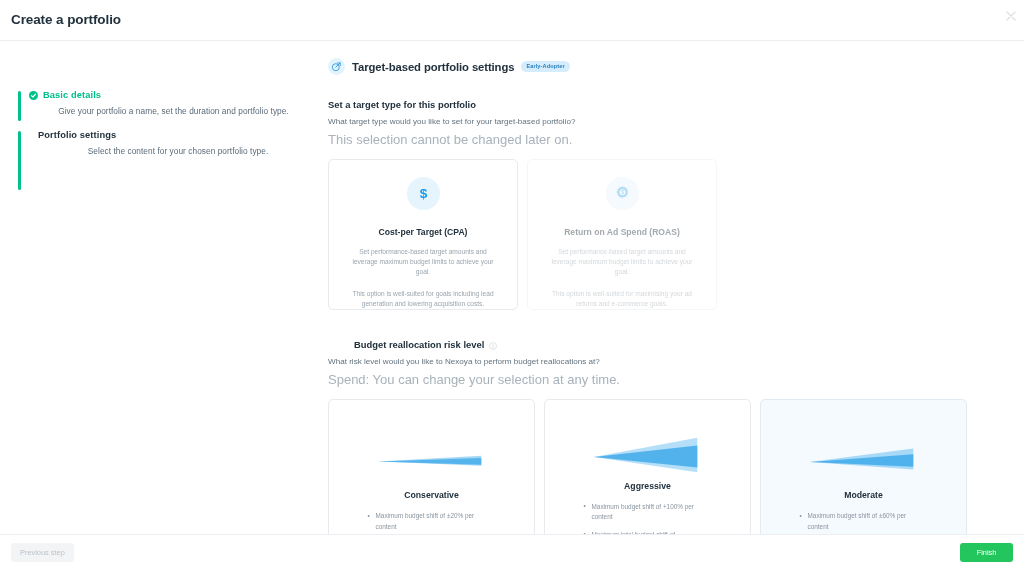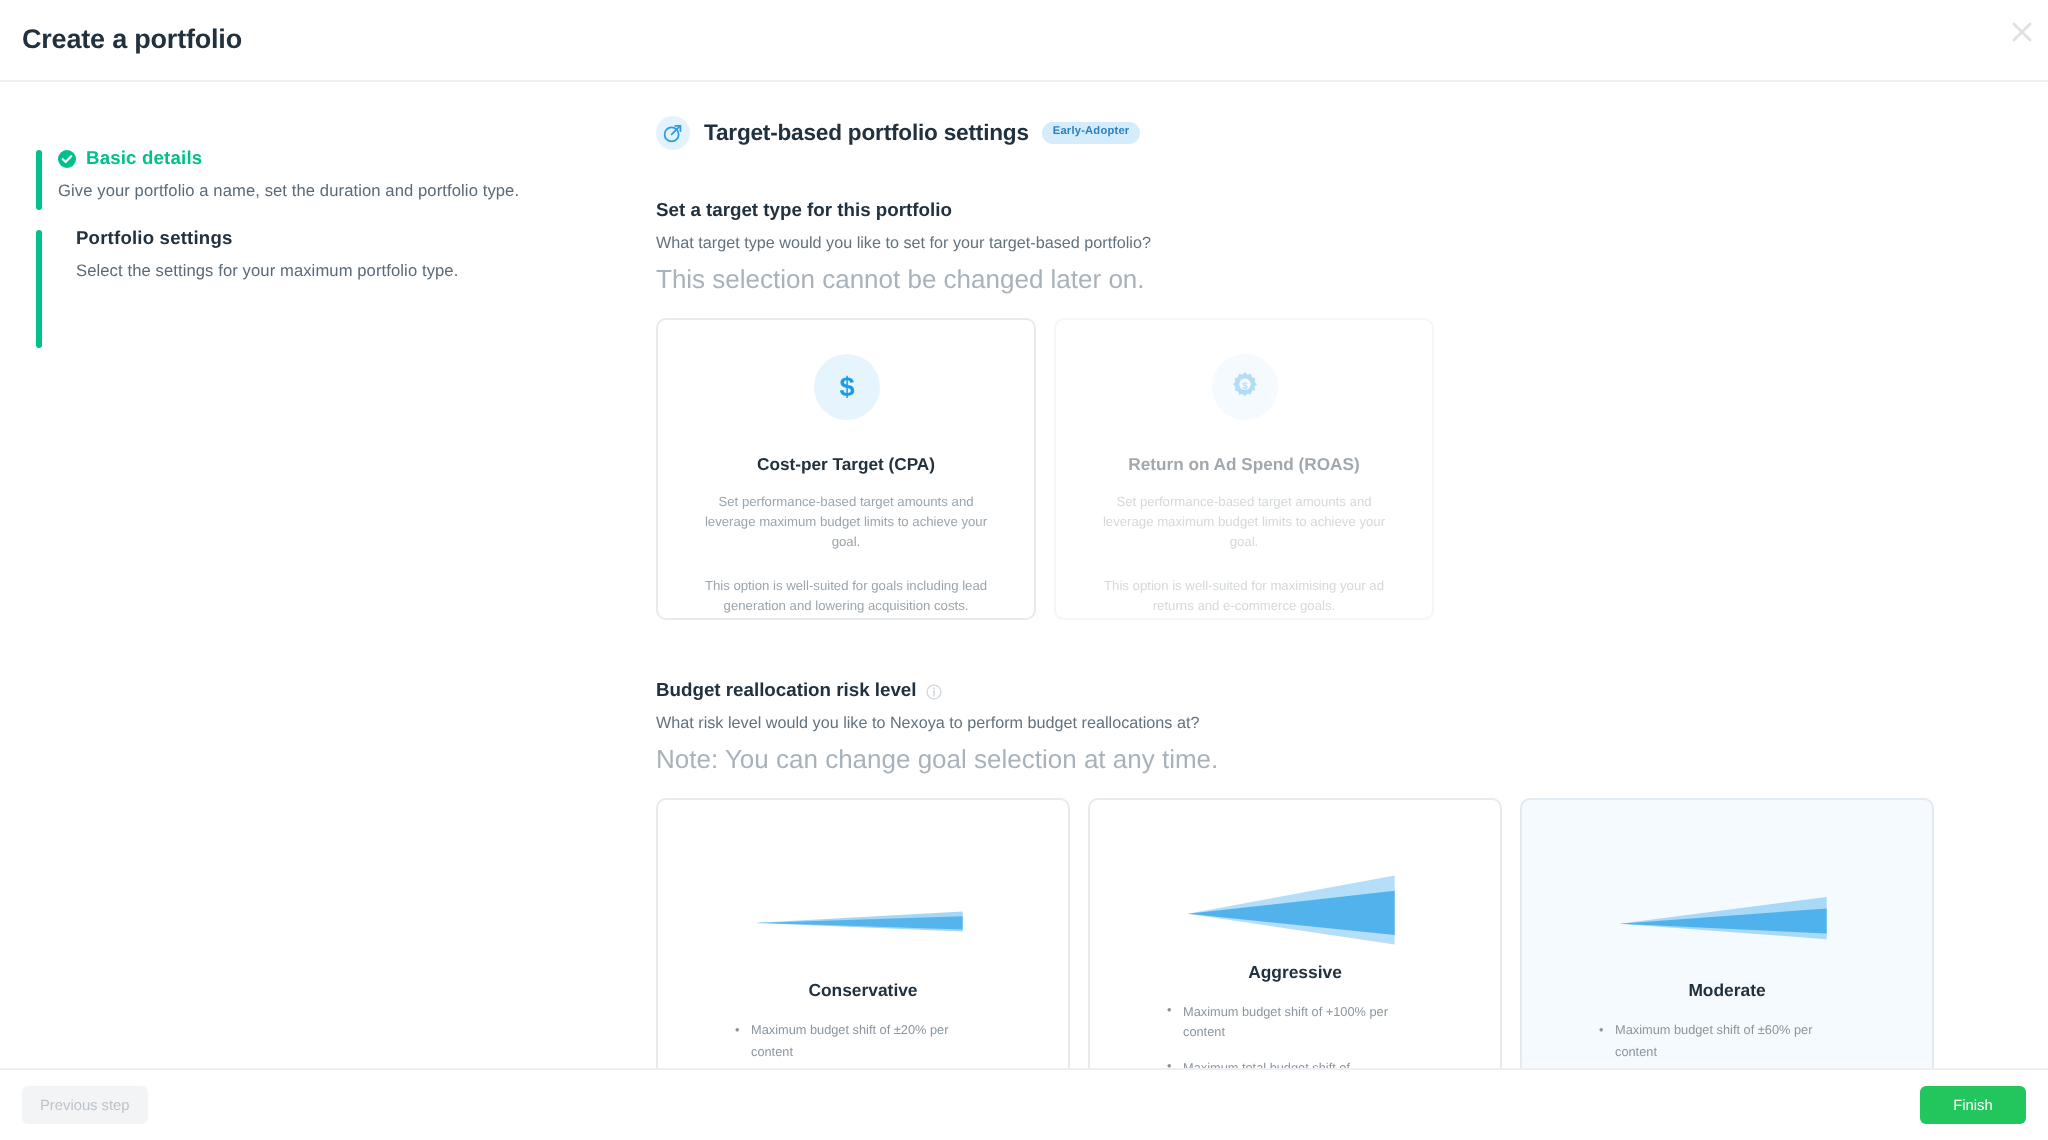--- a/index.html
+++ b/index.html
@@ -21,21 +21,21 @@
     position: absolute; left: 11px; top: 12px;
     font-size: 13.5px; font-weight: 700; letter-spacing: -0.1px; color: #21313d;
   }
   .topbar-close {
     position: absolute; right: 6px; top: 9px;
     width: 14px; height: 14px; opacity: .28;
   }
   .topbar-close svg { display:block; }
 
   
-  .stepper { position: absolute; left: 18px; top: 72px; width: 300px; }
+  .stepper { position: absolute; left: 18px; top: 88px; width: 300px; text-align: center; }
   .step { position: relative; padding-left: 11px; margin-bottom: 12px; }
   .step .rail {
     position: absolute; left: 0; top: 3px; bottom: -5px; width: 2.5px; border-radius: 2px;
   }
   .step.done .rail { background: #00c08b; }
   .step.active .rail { background: #00c08b; }
   .step.active { margin-bottom: 0; padding-left: 20px; }
   .step.active .rail { bottom: -34px; }
   .step-head { display: flex; align-items: center; gap: 5px; height: 14px; }
   .check-icon { width: 9px; height: 9px; display:block; }
@@ -57,21 +57,21 @@
   .panel-title { font-size: 11.3px; font-weight: 700; color: #21313d; letter-spacing: -.1px; }
   .badge {
     background: #d4ecfb; color: #2a7fc0; font-size: 5.6px; font-weight: 700;
     padding: 2.5px 5px; border-radius: 8px; letter-spacing: .1px; line-height: 1;
   }
 
   .sec-title { font-size: 9.4px; font-weight: 700; color: #21313d; margin-top: 24px; }
   .sec-sub { font-size: 8.1px; color: #62727f; margin-top: 7px; }
   .sec-note { font-size: 13px; color: #a8b2bb; margin-top: 6px; }
 
-  .sec-title-row { display: flex; align-items: flex-end; gap: 5px; margin-top: 29px; }
+  .sec-title-row { display: flex; align-items: flex-end; gap: 5px; margin-top: 29px; margin-left: 26px; }
   .sec-title-row .sec-title { margin-top: 0; }
   .info-icon { width: 8px; height: 8px; display:block; opacity:.45; }
 
   
   .target-row { display: flex; gap: 9px; margin-top: 12px; }
   .tcard {
     width: 190px; height: 151px; border: 1px solid #e8eaed; border-radius: 5px;
     background: #fff; display: flex; flex-direction: column; align-items: center;
     padding: 17px 17px 0; cursor: pointer;
   }
@@ -149,21 +149,21 @@
         <span class="step-title">Basic details</span>
       </div>
       <div class="step-desc">Give your portfolio a name, set the duration and portfolio type.</div>
     </div>
 
     <div class="step active">
       <div class="rail"></div>
       <div class="step-head">
         <span class="step-title">Portfolio settings</span>
       </div>
-      <div class="step-desc">Select the settings for your maximum portfolio type.</div>
+      <div class="step-desc">Select the content for your chosen portfolio type.</div>
     </div>
 
   </div>
 
   <div class="content">
 
     <div class="panel-head">
       <span class="panel-icon">
         <svg viewBox="0 0 16 16" width="11" height="11" aria-hidden="true">
           <circle cx="7" cy="9" r="5.1" fill="none" stroke="#2f9ae0" stroke-width="1.3"></circle>
@@ -211,21 +211,21 @@
       <span class="sec-title">Budget reallocation risk level</span>
       <span>
         <svg class="info-icon" viewBox="0 0 12 12" aria-hidden="true">
           <circle cx="6" cy="6" r="5.2" fill="none" stroke="#9aa5ae" stroke-width="1"></circle>
           <circle cx="6" cy="3.4" r="0.75" fill="#9aa5ae"></circle>
           <path d="M6 5.2 L6 8.9" stroke="#9aa5ae" stroke-width="1.1" stroke-linecap="round"></path>
         </svg>
       </span>
     </div>
     <div class="sec-sub">What risk level would you like to Nexoya to perform budget reallocations at?</div>
-    <div class="sec-note">Note: You can change goal selection at any time.</div>
+    <div class="sec-note">Spend: You can change your selection at any time.</div>
 
     <div class="risk-row">
 
       <div class="rcard">
         <div class="fan">
           <svg viewBox="0 0 120 40" width="115" height="40" aria-hidden="true">
             <path d="M4 21.5 L112 15.5 L112 26 Z" fill="#5cb8ef" opacity=".55"></path>
             <path d="M4 21.5 L112 18 L112 25 Z" fill="#3aa8e8" opacity=".75"></path>
           </svg>
         </div>

